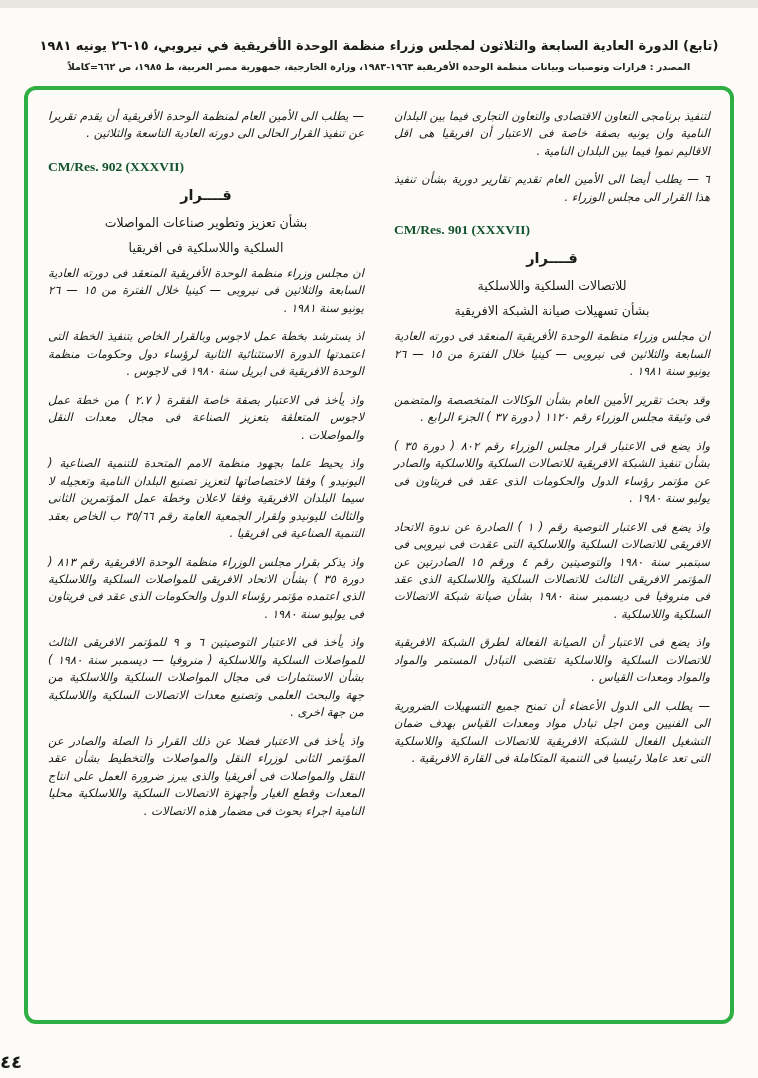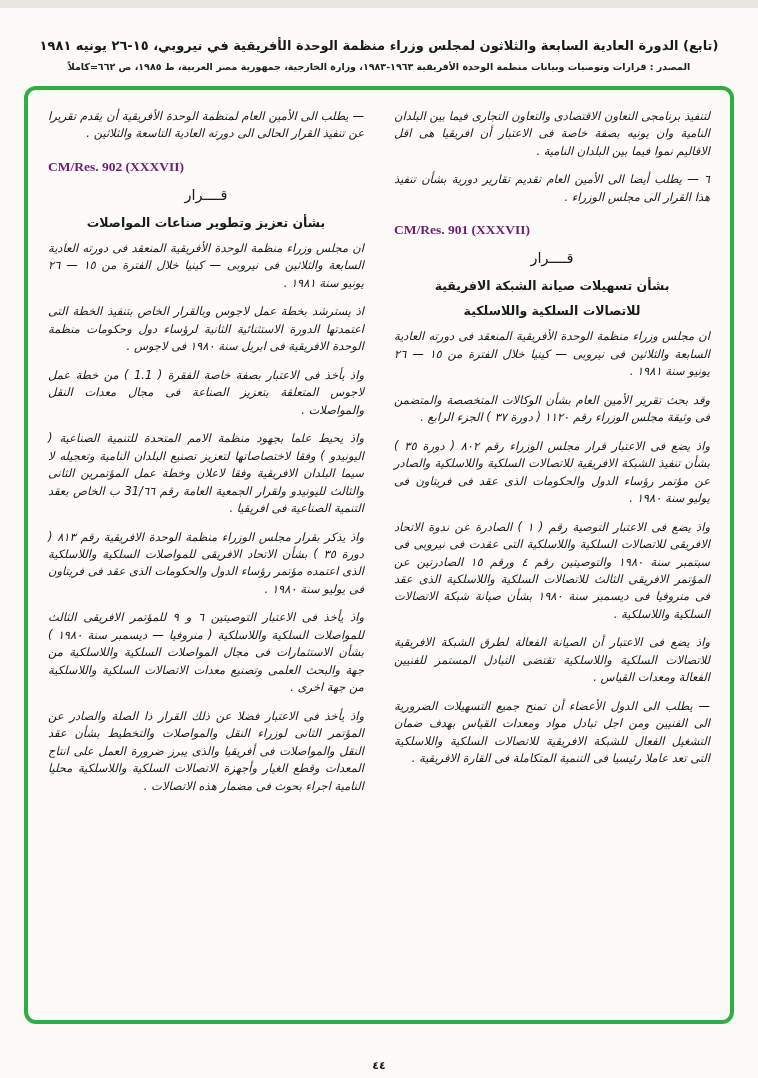--- a/index.html
+++ b/index.html
@@ -56,79 +56,80 @@
     text-align-last:right;
     font-style:italic;
   }
   .res{
     direction:ltr;
     text-align:left;
     font-family:"Liberation Serif",serif;
     font-size:13.5px;
     font-weight:bold;
     margin:16px 0 12px 0;
-    color:#701a75;
+    color:#14532d;
   }
   .h1{
     text-align:center;
-    font-weight:normal;
+    font-weight:bold;
     font-size:14.5px;
     letter-spacing:4px;
     margin:10px 0 12px 0;
   }
   .h2{
     text-align:center;
-    font-weight:bold;
+    font-weight:normal;
     font-size:12.5px;
     margin:0 0 10px 0;
   }
   .page-num{
     position:absolute;
     bottom:14px;
     left:0;right:0;
-    text-align:center;
-    font-size:11px;
+    text-align:left;
+    font-size:18px;
     font-weight:bold;
   }
 </style>
 </head>
 <body>
 
 <div class="page">
 
   <div class="hdr">
     <div class="hdr-line1">(تابع) الدورة العادية السابعة والثلاثون لمجلس وزراء منظمة الوحدة الأفريقية في نيروبي، ١٥-٢٦ يونيه ١٩٨١</div>
     <div class="hdr-line2">المصدر : قرارات وتوصيات وبيانات منظمة الوحدة الأفريقية ١٩٦٣-١٩٨٣، وزارة الخارجية، جمهورية مصر العربية، ط ١٩٨٥، ص ٦٦٢=كاملاً</div>
   </div>
 
   <div class="frame">
     <div class="cols">
       <div class="col">
           <div class="blk p">لتنفيذ برنامجى التعاون الاقتصادى والتعاون التجارى فيما بين البلدان النامية وان يونيه بصفة خاصة فى الاعتبار أن افريقيا هى اقل الاقاليم نموا فيما بين البلدان النامية .</div>
           <div class="blk p">٦ — يطلب أيضا الى الأمين العام تقديم تقارير دورية بشأن تنفيذ هذا القرار الى مجلس الوزراء .</div>
           <div class="blk res">CM/Res. 901 (XXXVII)</div>
           <div class="blk h1">قــــرار</div>
+          <div class="blk h2">للاتصالات السلكية واللاسلكية</div>
           <div class="blk h2">بشأن تسهيلات صيانة الشبكة الافريقية</div>
-          <div class="blk h2">للاتصالات السلكية واللاسلكية</div>
           <div class="blk p">ان مجلس وزراء منظمة الوحدة الأفريقية المنعقد فى دورته العادية السابعة والثلاثين فى نيروبى — كينيا خلال الفترة من ١٥ — ٢٦ يونيو سنة ١٩٨١ .</div>
           <div class="blk p">وقد بحث تقرير الأمين العام بشأن الوكالات المتخصصة والمتضمن فى وثيقة مجلس الوزراء رقم ١١٢٠ ( دورة ٣٧ ) الجزء الرابع .</div>
           <div class="blk p">واذ يضع فى الاعتبار قرار مجلس الوزراء رقم ٨٠٢ ( دورة ٣٥ ) بشأن تنفيذ الشبكة الافريقية للاتصالات السلكية واللاسلكية والصادر عن مؤتمر رؤساء الدول والحكومات الذى عقد فى فريتاون فى يوليو سنة ١٩٨٠ .</div>
           <div class="blk p">واذ يضع فى الاعتبار التوصية رقم ( ١ ) الصادرة عن ندوة الاتحاد الافريقى للاتصالات السلكية واللاسلكية التى عقدت فى نيروبى فى سبتمبر سنة ١٩٨٠ والتوصيتين رقم ٤ ورقم ١٥ الصادرتين عن المؤتمر الافريقى الثالث للاتصالات السلكية واللاسلكية الذى عقد فى منروفيا فى ديسمبر سنة ١٩٨٠ بشأن صيانة شبكة الاتصالات السلكية واللاسلكية .</div>
-          <div class="blk p">واذ يضع فى الاعتبار أن الصيانة الفعالة لطرق الشبكة الافريقية للاتصالات السلكية واللاسلكية تقتضى التبادل المستمر للفنيين الفعالة ومعدات القياس .</div>
+          <div class="blk p">واذ يضع فى الاعتبار أن الصيانة الفعالة لطرق الشبكة الافريقية للاتصالات السلكية واللاسلكية تقتضى التبادل المستمر والمواد والمواد ومعدات القياس .</div>
           <div class="blk p">— يطلب الى الدول الأعضاء أن تمنح جميع التسهيلات الضرورية الى الفنيين ومن اجل تبادل مواد ومعدات القياس بهدف ضمان التشغيل الفعال للشبكة الافريقية للاتصالات السلكية واللاسلكية التى تعد عاملا رئيسيا فى التنمية المتكاملة فى القارة الافريقية .</div>
         </div>
       <div class="col">
           <div class="blk p">— يطلب الى الأمين العام لمنظمة الوحدة الأفريقية أن يقدم تقريرا عن تنفيذ القرار الحالى الى دورته العادية التاسعة والثلاثين .</div>
           <div class="blk res">CM/Res. 902 (XXXVII)</div>
           <div class="blk h1">قــــرار</div>
           <div class="blk h2">بشأن تعزيز وتطوير صناعات المواصلات</div>
+          <div class="blk h2">السلكية واللاسلكية فى افريقيا</div>
           <div class="blk p">ان مجلس وزراء منظمة الوحدة الأفريقية المنعقد فى دورته العادية السابعة والثلاثين فى نيروبى — كينيا خلال الفترة من ١٥ — ٢٦ يونيو سنة ١٩٨١ .</div>
           <div class="blk p">اذ يسترشد بخطة عمل لاجوس وبالقرار الخاص بتنفيذ الخطة التى اعتمدتها الدورة الاستثنائية الثانية لرؤساء دول وحكومات منظمة الوحدة الافريقية فى ابريل سنة ١٩٨٠ فى لاجوس .</div>
-          <div class="blk p">واذ يأخذ فى الاعتبار بصفة خاصة الفقرة ( 1.1 ) من خطة عمل لاجوس المتعلقة بتعزيز الصناعة فى مجال معدات النقل والمواصلات .</div>
-          <div class="blk p">واذ يحيط علما بجهود منظمة الامم المتحدة للتنمية الصناعية ( اليونيدو ) وفقا لاختصاصاتها لتعزيز تصنيع البلدان النامية وتعجيله لا سيما البلدان الافريقية وفقا لاعلان وخطة عمل المؤتمرين الثانى والثالث لليونيدو ولقرار الجمعية العامة رقم 31/٦٦ ب الخاص بعقد التنمية الصناعية فى افريقيا .</div>
+          <div class="blk p">واذ يأخذ فى الاعتبار بصفة خاصة الفقرة ( ٢.٧ ) من خطة عمل لاجوس المتعلقة بتعزيز الصناعة فى مجال معدات النقل والمواصلات .</div>
+          <div class="blk p">واذ يحيط علما بجهود منظمة الامم المتحدة للتنمية الصناعية ( اليونيدو ) وفقا لاختصاصاتها لتعزيز تصنيع البلدان النامية وتعجيله لا سيما البلدان الافريقية وفقا لاعلان وخطة عمل المؤتمرين الثانى والثالث لليونيدو ولقرار الجمعية العامة رقم ٣٥/٦٦ ب الخاص بعقد التنمية الصناعية فى افريقيا .</div>
           <div class="blk p">واذ يذكر بقرار مجلس الوزراء منظمة الوحدة الافريقية رقم ٨١٣ ( دورة ٣٥ ) بشأن الاتحاد الافريقى للمواصلات السلكية واللاسلكية الذى اعتمده مؤتمر رؤساء الدول والحكومات الذى عقد فى فريتاون فى يوليو سنة ١٩٨٠ .</div>
           <div class="blk p">واذ يأخذ فى الاعتبار التوصيتين ٦ و ٩ للمؤتمر الافريقى الثالث للمواصلات السلكية واللاسلكية ( منروفيا — ديسمبر سنة ١٩٨٠ ) بشأن الاستثمارات فى مجال المواصلات السلكية واللاسلكية من جهة والبحث العلمى وتصنيع معدات الاتصالات السلكية واللاسلكية من جهة اخرى .</div>
           <div class="blk p">واذ يأخذ فى الاعتبار فضلا عن ذلك القرار ذا الصلة والصادر عن المؤتمر الثانى لوزراء النقل والمواصلات والتخطيط بشأن عقد النقل والمواصلات فى أفريقيا والذى يبرز ضرورة العمل على انتاج المعدات وقطع الغيار وأجهزة الاتصالات السلكية واللاسلكية محليا النامية اجراء بحوث فى مضمار هذه الاتصالات .</div>
         </div>
     </div>
   </div>
 
   <div class="page-num">٤٤</div>
 
 </div>

